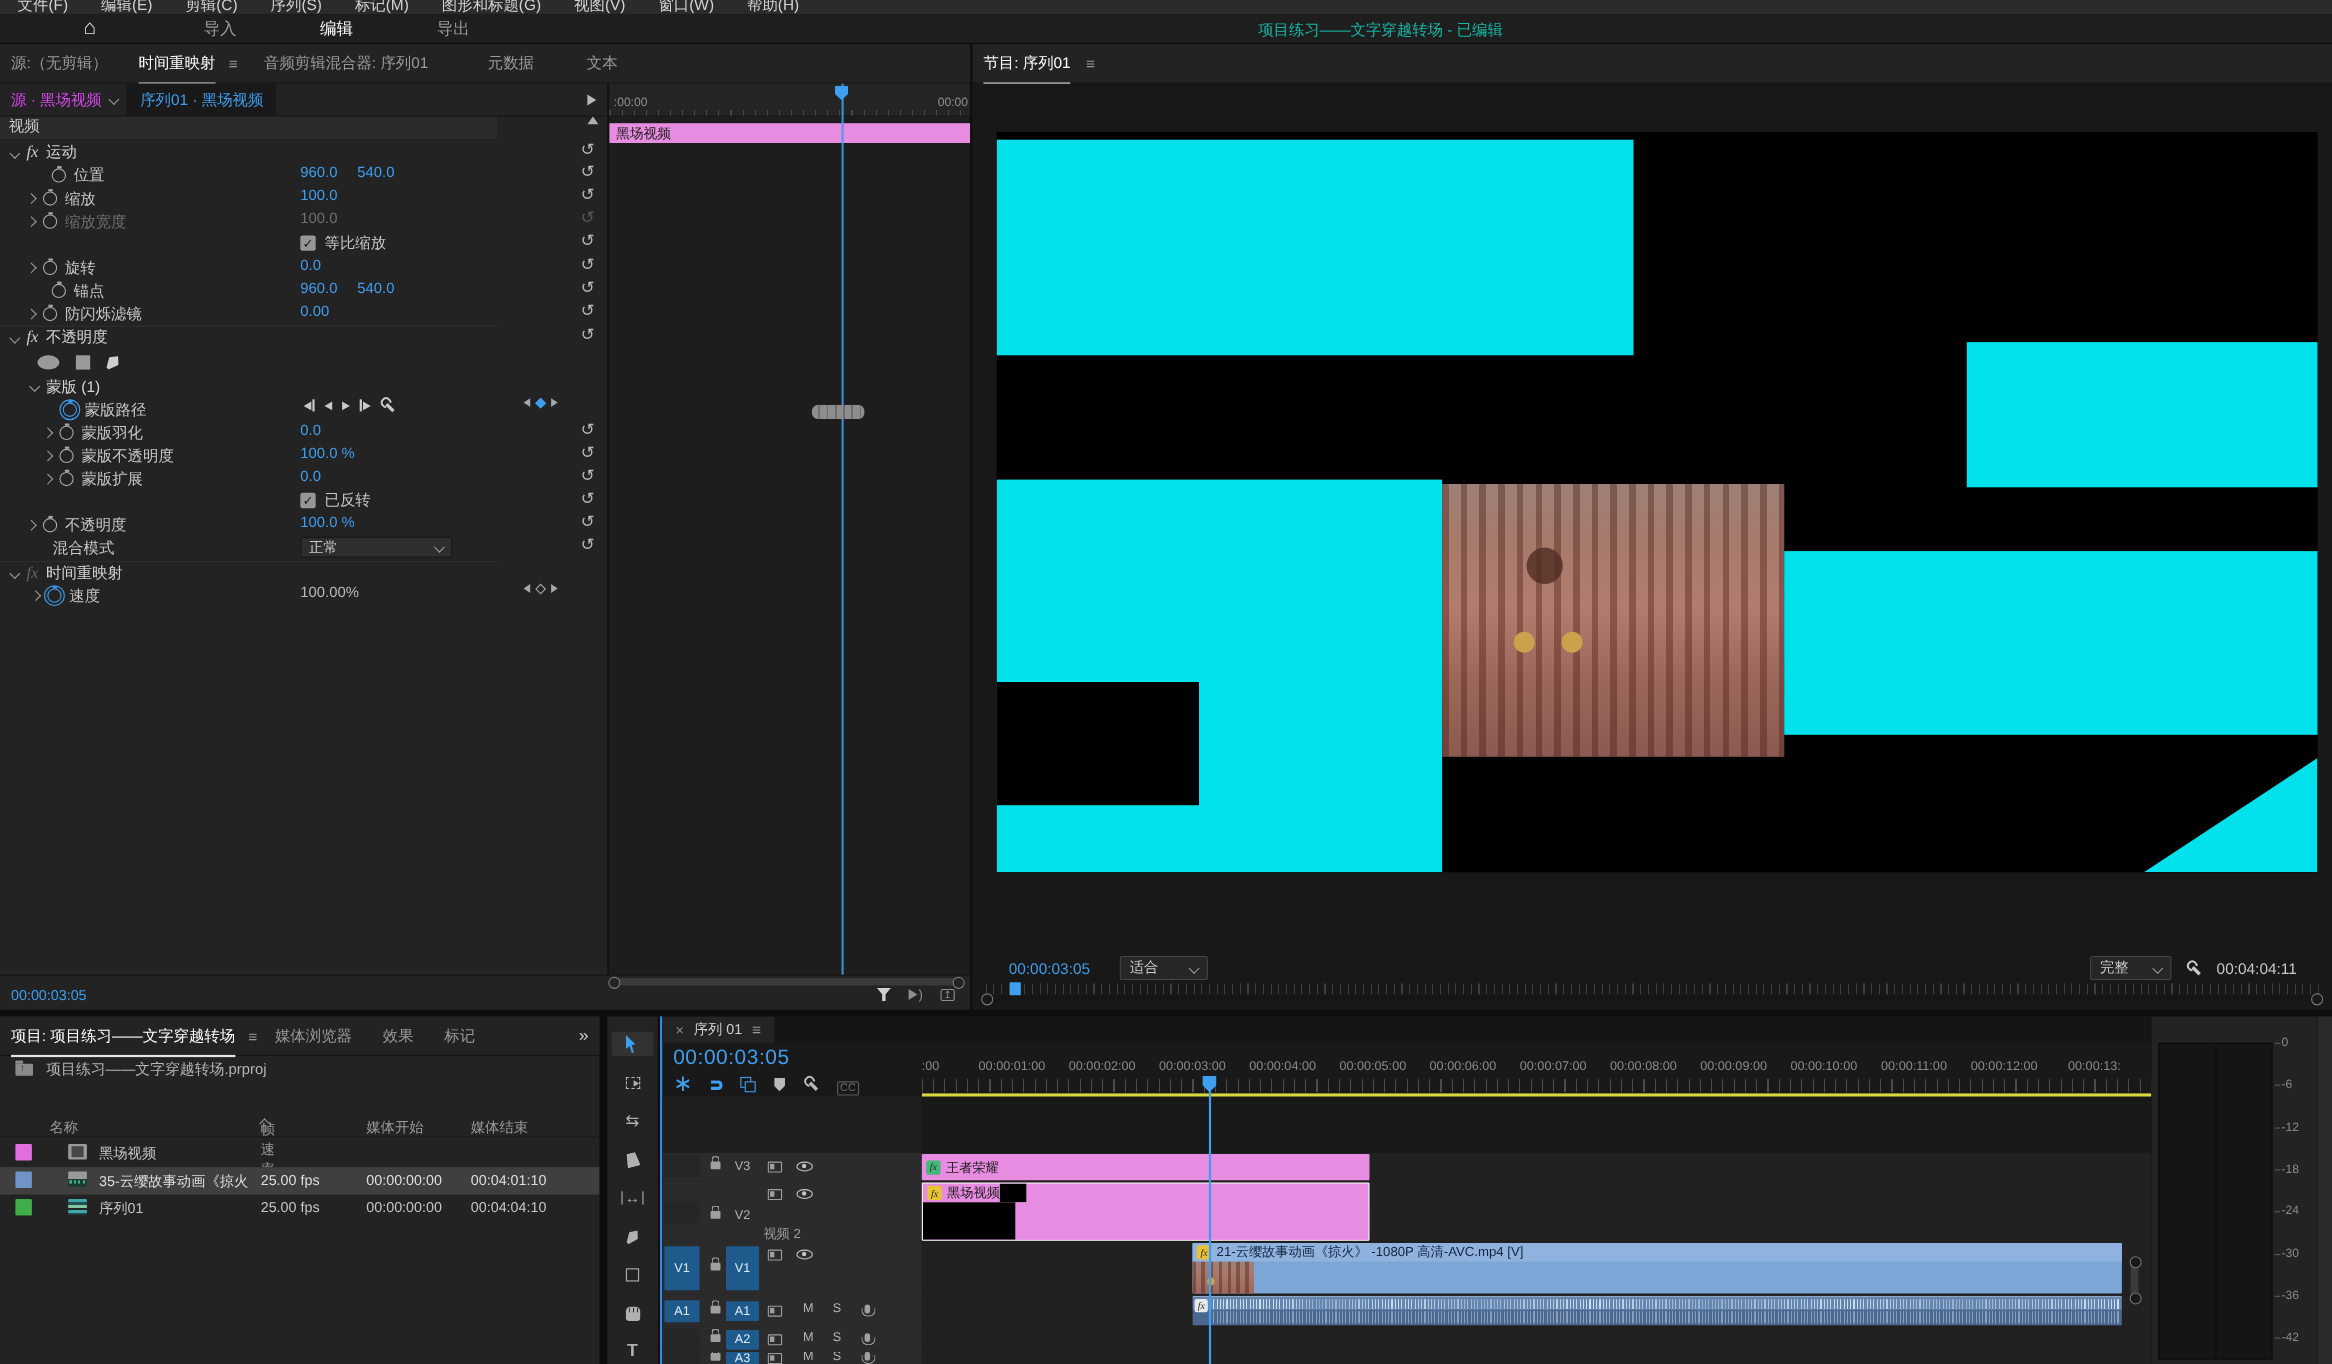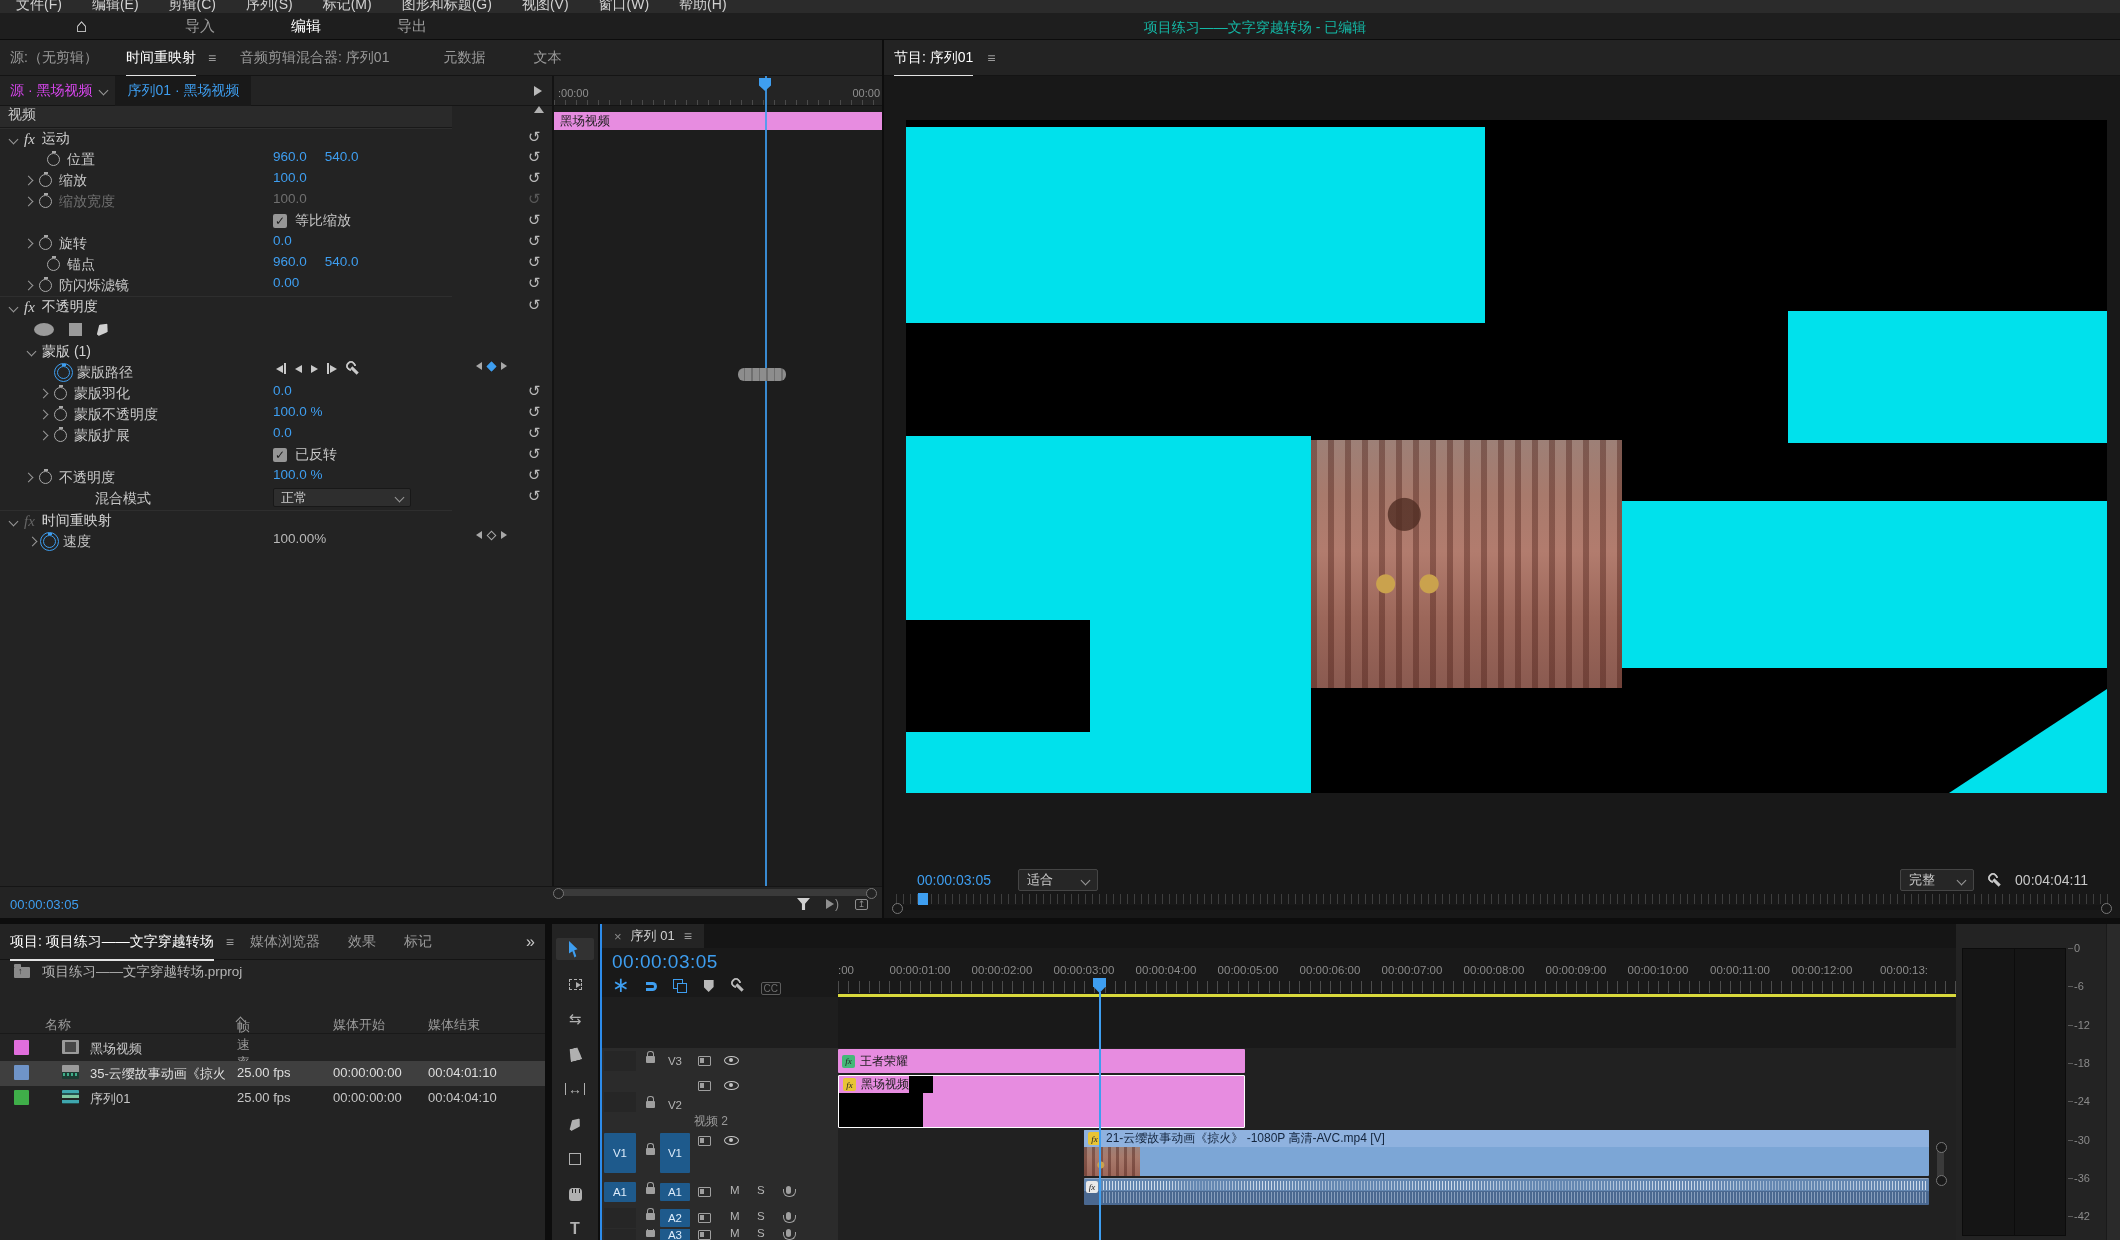--- a/index.html
+++ b/index.html
@@ -480,21 +480,21 @@
             <span class="chevr cv-right"></span>
             <span class="sw"></span>
             <span class="ec-label">不透明度</span>
           </div>
           <div class="ec-vals">
             <span class="c-blue">100.0 %</span>
           </div>
           <span class="ec-reset">↺</span>
         </div>
         <div class="ec-row k-drop">
-          <div class="ec-left" style="padding-left: 95px;">
+          <div class="ec-left" style="padding-left: 32px; margin-left: 16px;">
             <span class="ec-label">混合模式</span>
           </div>
           <div class="ec-drop">
             <span>正常</span>
             <span class="chevr cv-down"></span>
           </div>
           <span class="ec-reset">↺</span>
         </div>
         <div class="ec-row k-group">
           <div class="ec-left" style="padding-left: 10px;">

